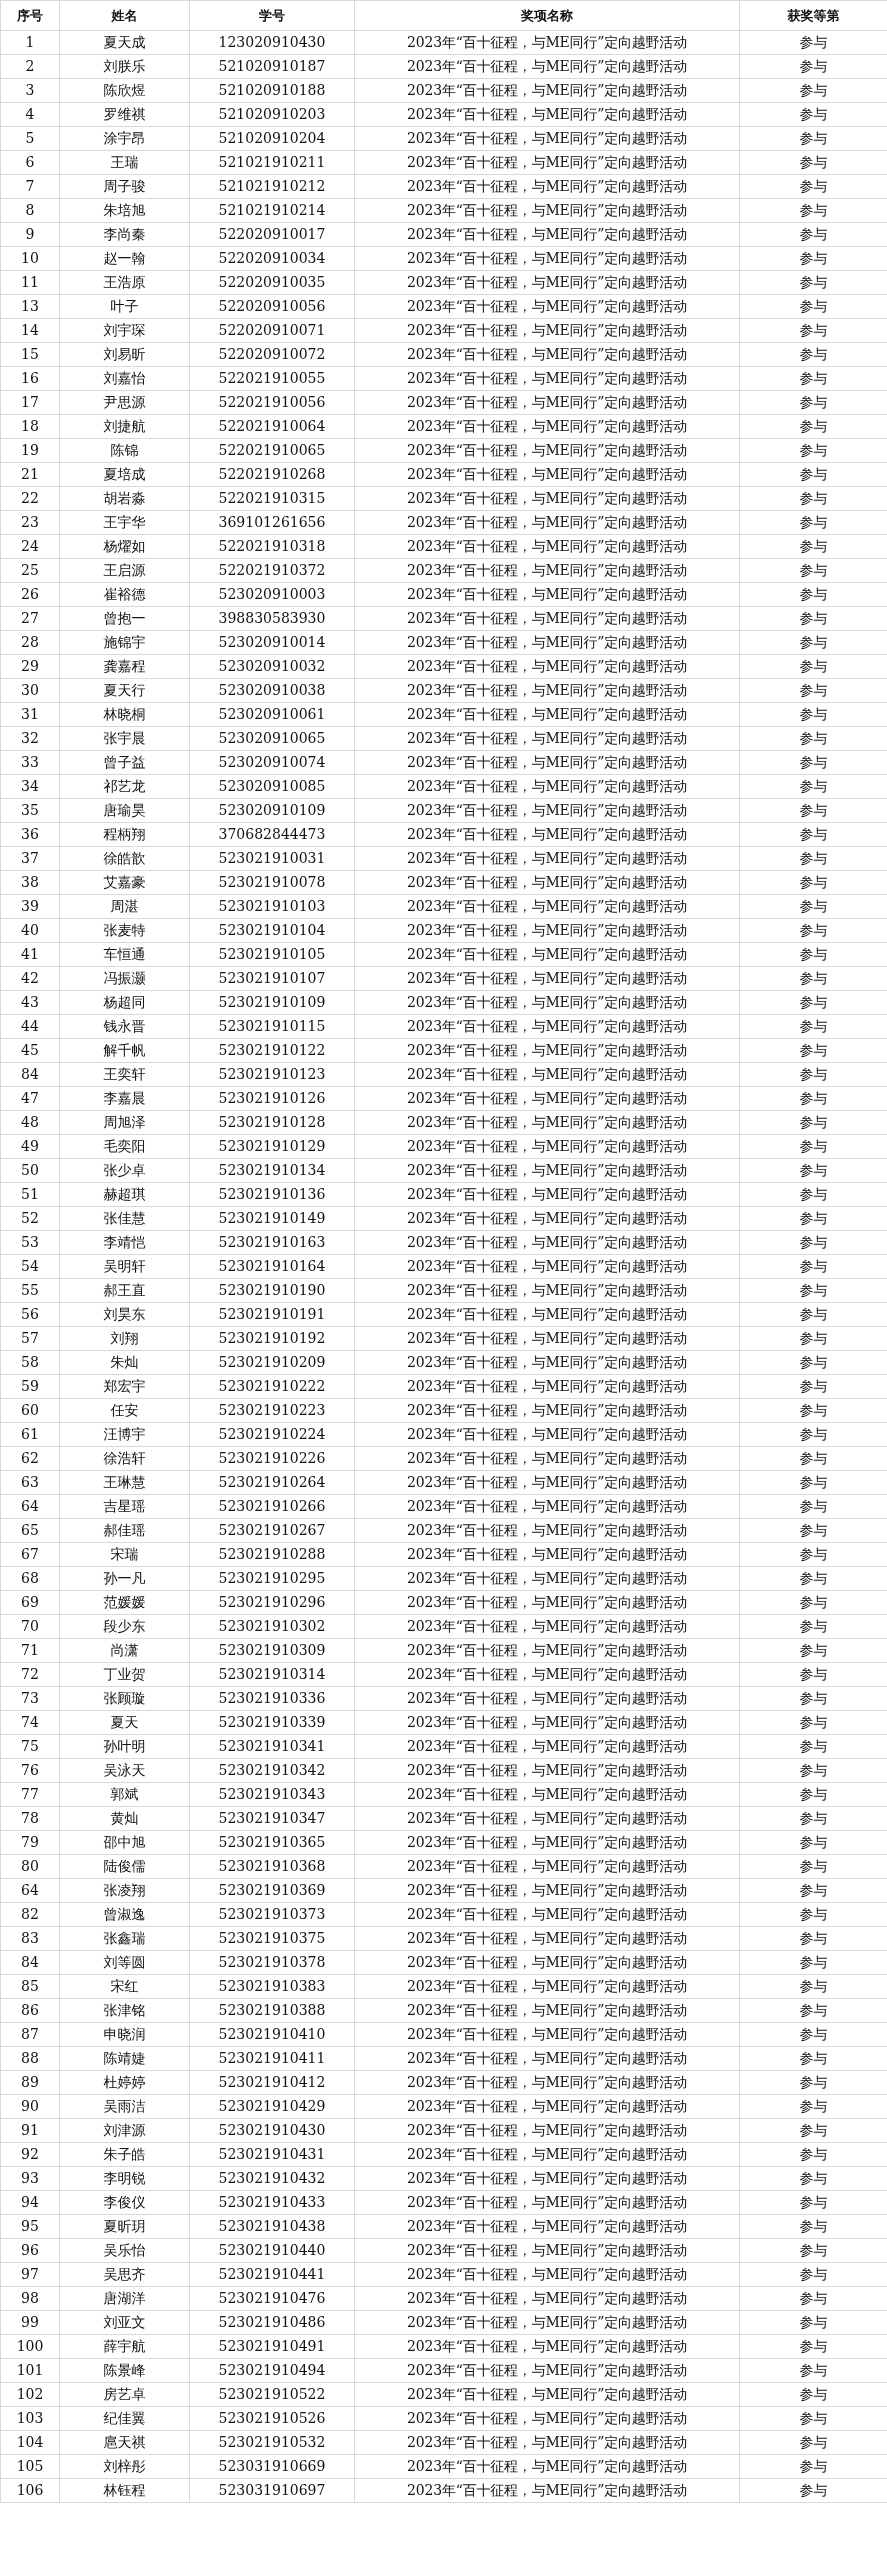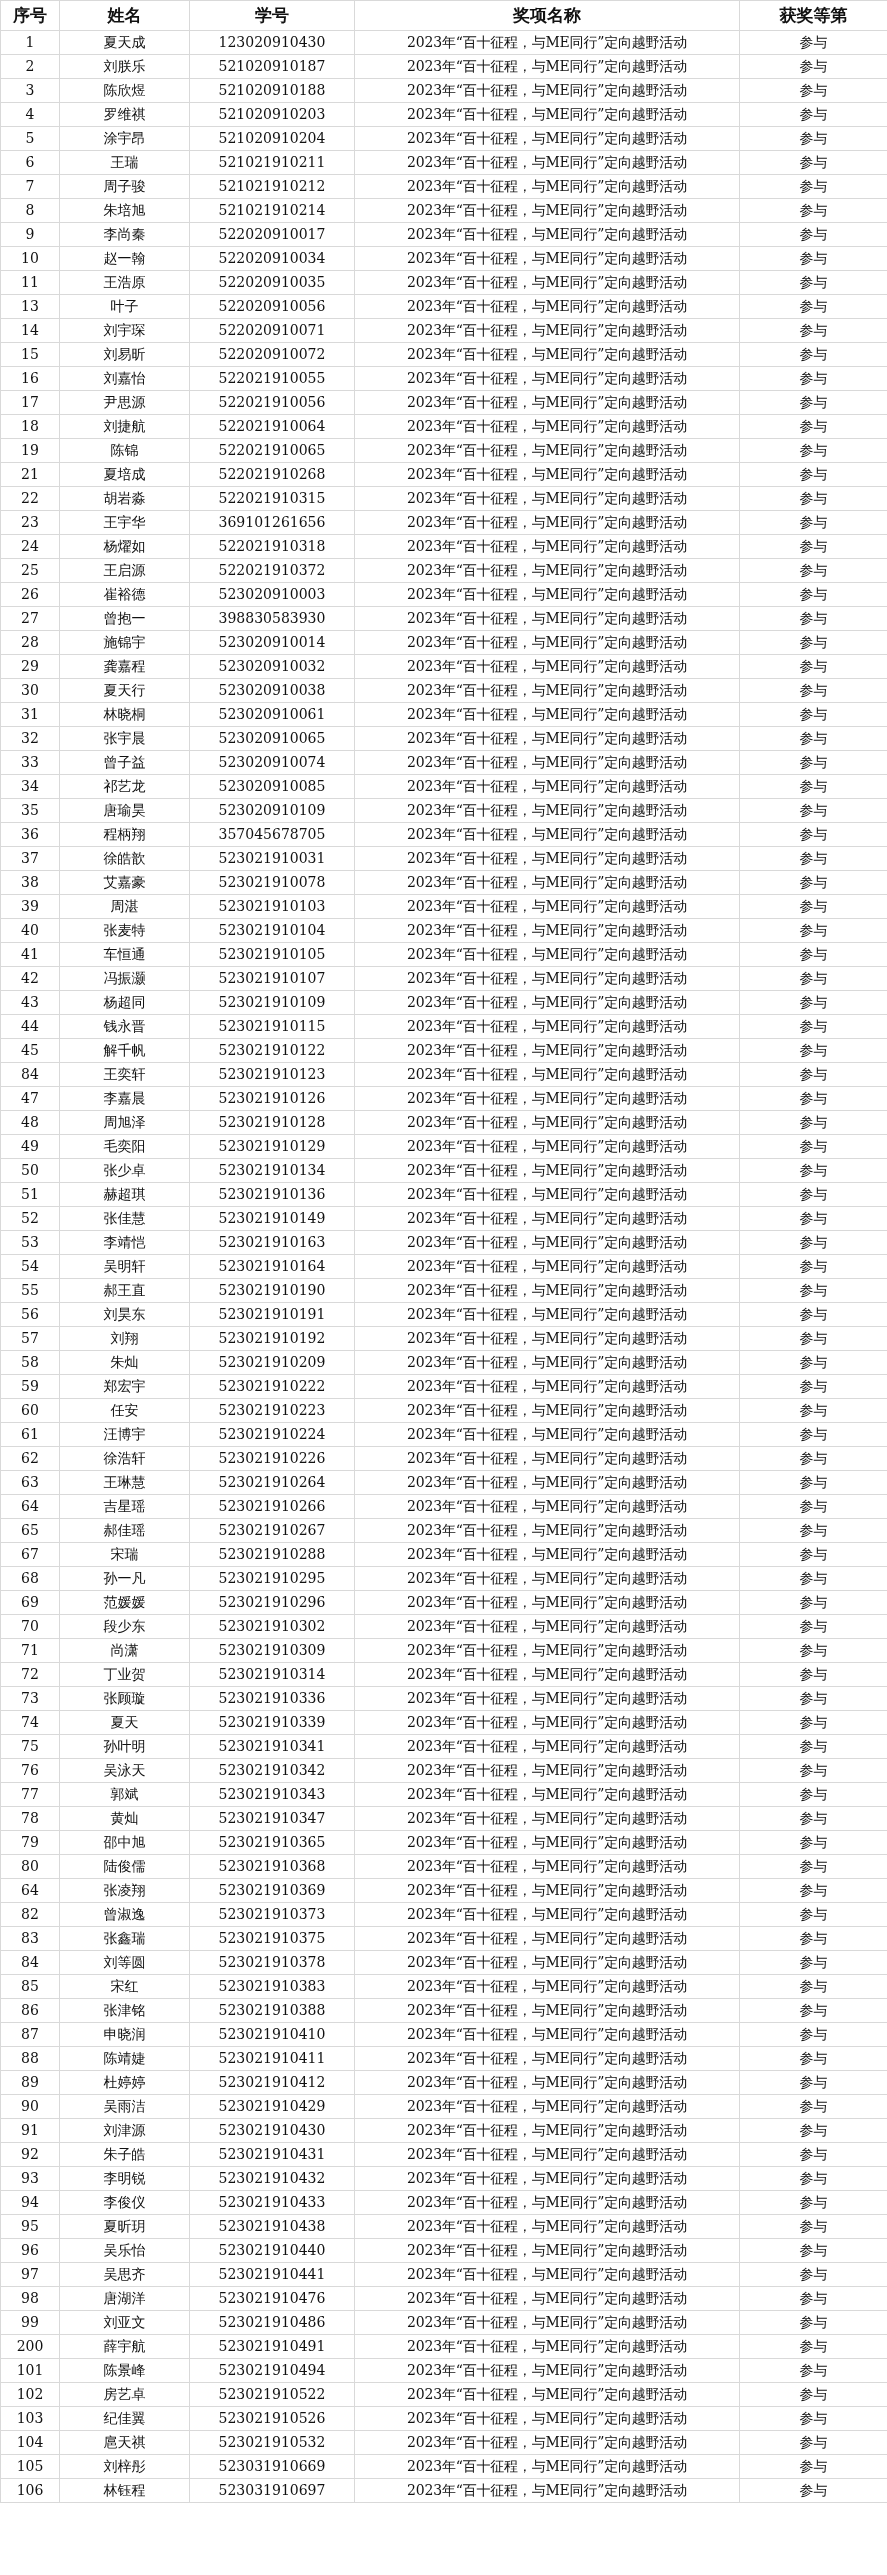--- a/index.html
+++ b/index.html
@@ -19,21 +19,21 @@
   table.sheet th, table.sheet td {
     border: 1px solid #d9d9d9;
     text-align: center;
     vertical-align: middle;
     padding: 0;
     white-space: nowrap;
     overflow: hidden;
   }
   table.sheet th {
     height: 29px;
-    font-size: 17px;
+    font-size: 13px;
     font-weight: bold;
     font-family: "DejaVu Sans", "Liberation Sans", sans-serif;
   }
   table.sheet td {
     height: 23px;
     font-size: 14px;
     line-height: 23px;
   }
   table.sheet td.award { font-size: 14px; letter-spacing: -0.2px; }
 </style>
@@ -285,21 +285,21 @@
       <tr>
         <td>35</td>
         <td>唐瑜昊</td>
         <td>523020910109</td>
         <td class="award">2023年“百十征程，与ME同行”定向越野活动</td>
         <td>参与</td>
       </tr>
       <tr>
         <td>36</td>
         <td>程柄翔</td>
-        <td>357045678705</td>
+        <td>370682844473</td>
         <td class="award">2023年“百十征程，与ME同行”定向越野活动</td>
         <td>参与</td>
       </tr>
       <tr>
         <td>37</td>
         <td>徐皓歆</td>
         <td>523021910031</td>
         <td class="award">2023年“百十征程，与ME同行”定向越野活动</td>
         <td>参与</td>
       </tr>
@@ -724,21 +724,21 @@
         <td>参与</td>
       </tr>
       <tr>
         <td>99</td>
         <td>刘亚文</td>
         <td>523021910486</td>
         <td class="award">2023年“百十征程，与ME同行”定向越野活动</td>
         <td>参与</td>
       </tr>
       <tr>
-        <td>200</td>
+        <td>100</td>
         <td>薛宇航</td>
         <td>523021910491</td>
         <td class="award">2023年“百十征程，与ME同行”定向越野活动</td>
         <td>参与</td>
       </tr>
       <tr>
         <td>101</td>
         <td>陈景峰</td>
         <td>523021910494</td>
         <td class="award">2023年“百十征程，与ME同行”定向越野活动</td>

